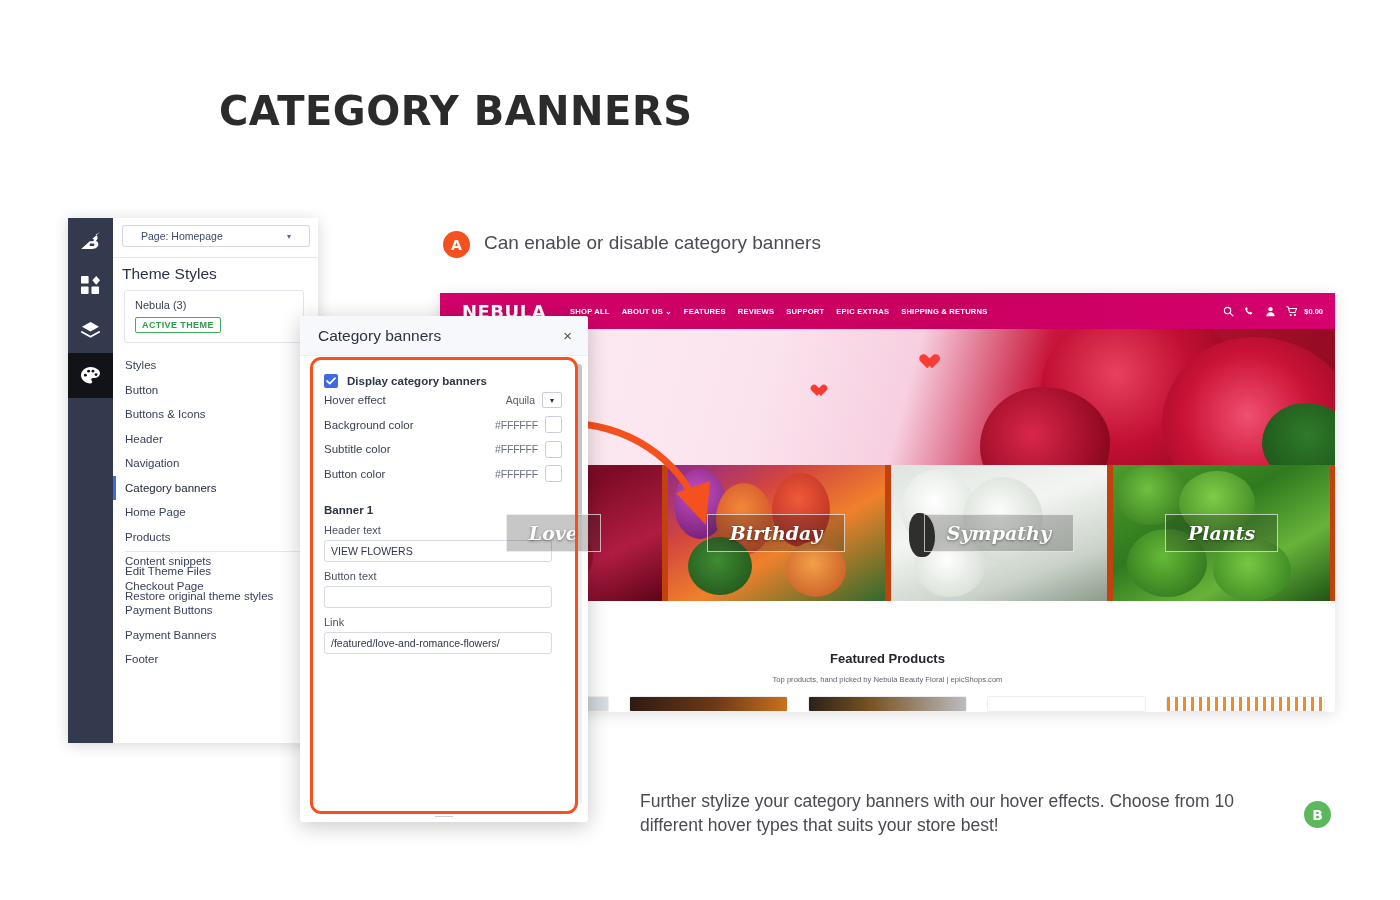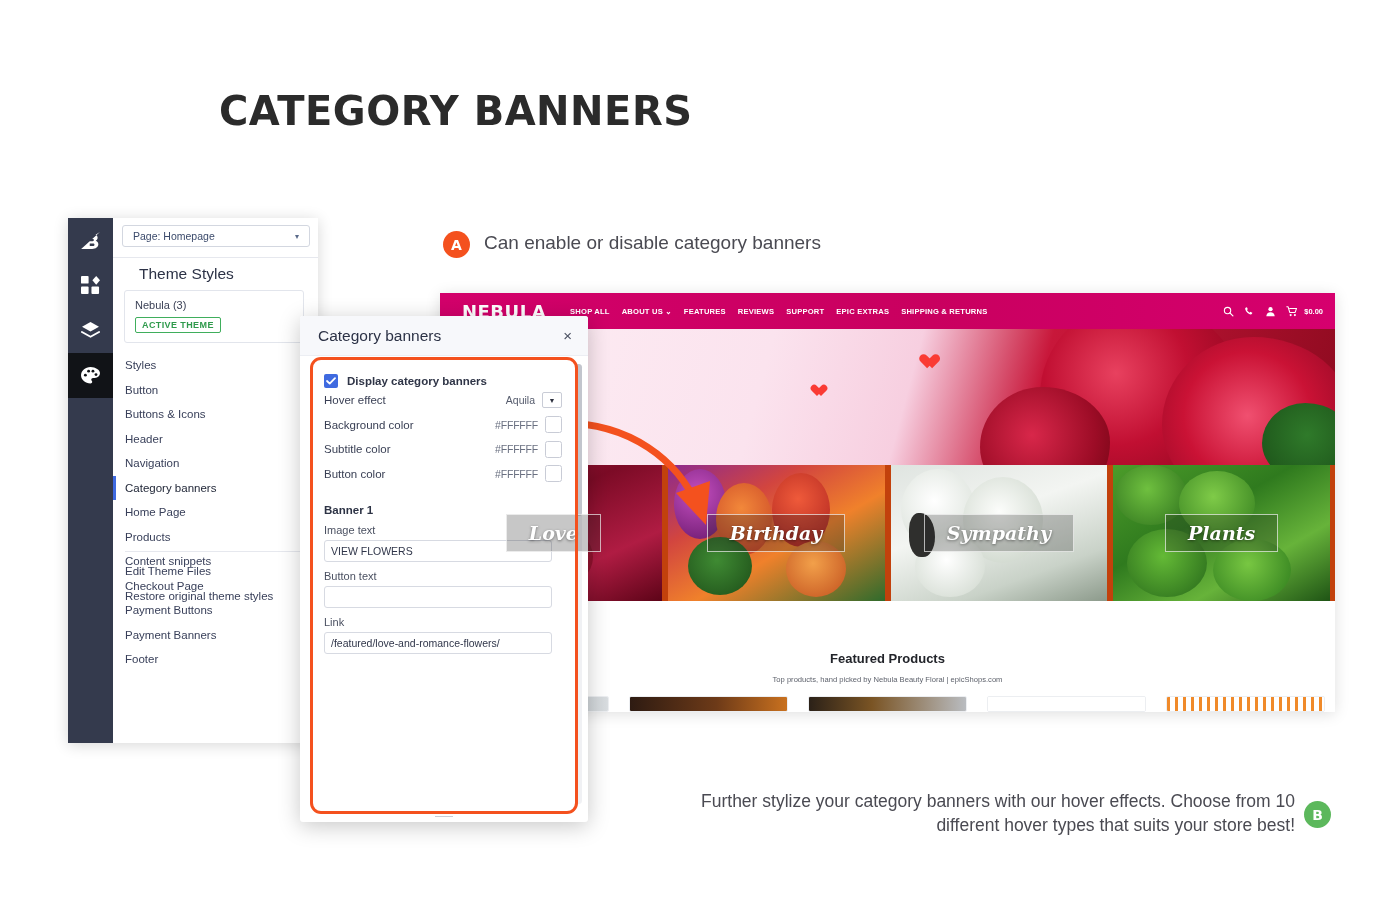--- a/index.html
+++ b/index.html
@@ -45,28 +45,28 @@
   .rail-icon {
     width:45px; height:45px; display:flex; align-items:center; justify-content:center;
     color:#ffffff;
   }
   .rail-icon.active { background:#111317; }
 
   #admin-body { position:absolute; left:45px; top:0; width:205px; height:525px; background:#fff; }
   #page-select {
     position:absolute; left:9px; top:7px; width:188px; height:22px;
     border:1px solid #d3d7e0; border-radius:3px; background:#fff;
-    display:flex; align-items:center; padding:0 10px;
+    display:flex; align-items:center; padding:0 18px;
     font-size:10.5px; color:#3b4a6b;
   }
   #page-select .caret { margin-left:auto; font-size:8px; color:#5a6a8a; }
   #admin-divider { position:absolute; left:0; top:39px; width:205px; height:1px; background:#e6e8ee; }
 
   #theme-styles-title {
-    position:absolute; left:26px; top:47px;
+    position:absolute; left:9px; top:47px;
     font-size:15.5px; color:#2c3246; font-weight:500;
   }
   #theme-card {
     position:absolute; left:11px; top:72px; width:180px; height:53px;
     border:1px solid #e2e5ec; border-radius:3px; background:#fff;
   }
   #theme-name { position:absolute; left:10px; top:8px; font-size:11px; color:#3c4257; }
   #active-theme-badge {
     position:absolute; left:10px; top:26px;
     border:1px solid #3fae5c; border-radius:2px; padding:2px 6px;
@@ -253,21 +253,21 @@
     color:#fff; font-weight:bold; font-size:14px;
     font-family:"DejaVu Sans", sans-serif;
   }
   #ann-a { left:443px; top:231px; background:#f4511e; }
   #ann-b { left:1304px; top:801px; background:#5cb85c; }
   #ann-a-text {
     position:absolute; left:484px; top:232px;
     font-size:19px; color:#4a4a52;
   }
   #ann-b-text {
-    position:absolute; left:640px; top:790px; width:655px; text-align:right;
+    position:absolute; left:640px; top:790px; width:655px; 
     font-size:17.5px; color:#4a4a52; line-height:1.35;
   }
   #arrow-svg { position:absolute; left:560px; top:415px; width:240px; height:135px; }
 </style>
 </head>
 <body>
 
 <div id="header-block">
   <div id="page-title">CATEGORY BANNERS</div>
 </div>
@@ -545,21 +545,21 @@
     <div class="cb-row">
       <span class="lbl">Button color</span>
       <span class="val hex">#FFFFFF</span>
       <span class="cb-swatch"></span>
     </div>
 
     <div class="cb-section-title">Banner 1</div>
 
 
     <div class="cb-field">
-      <span class="flabel">Image text</span>
+      <span class="flabel">Header text</span>
       <div class="finput">VIEW FLOWERS</div>
     </div>
 
 
     <div class="cb-field">
       <span class="flabel">Button text</span>
       <div class="finput"></div>
     </div>
 
     <div class="cb-field">

